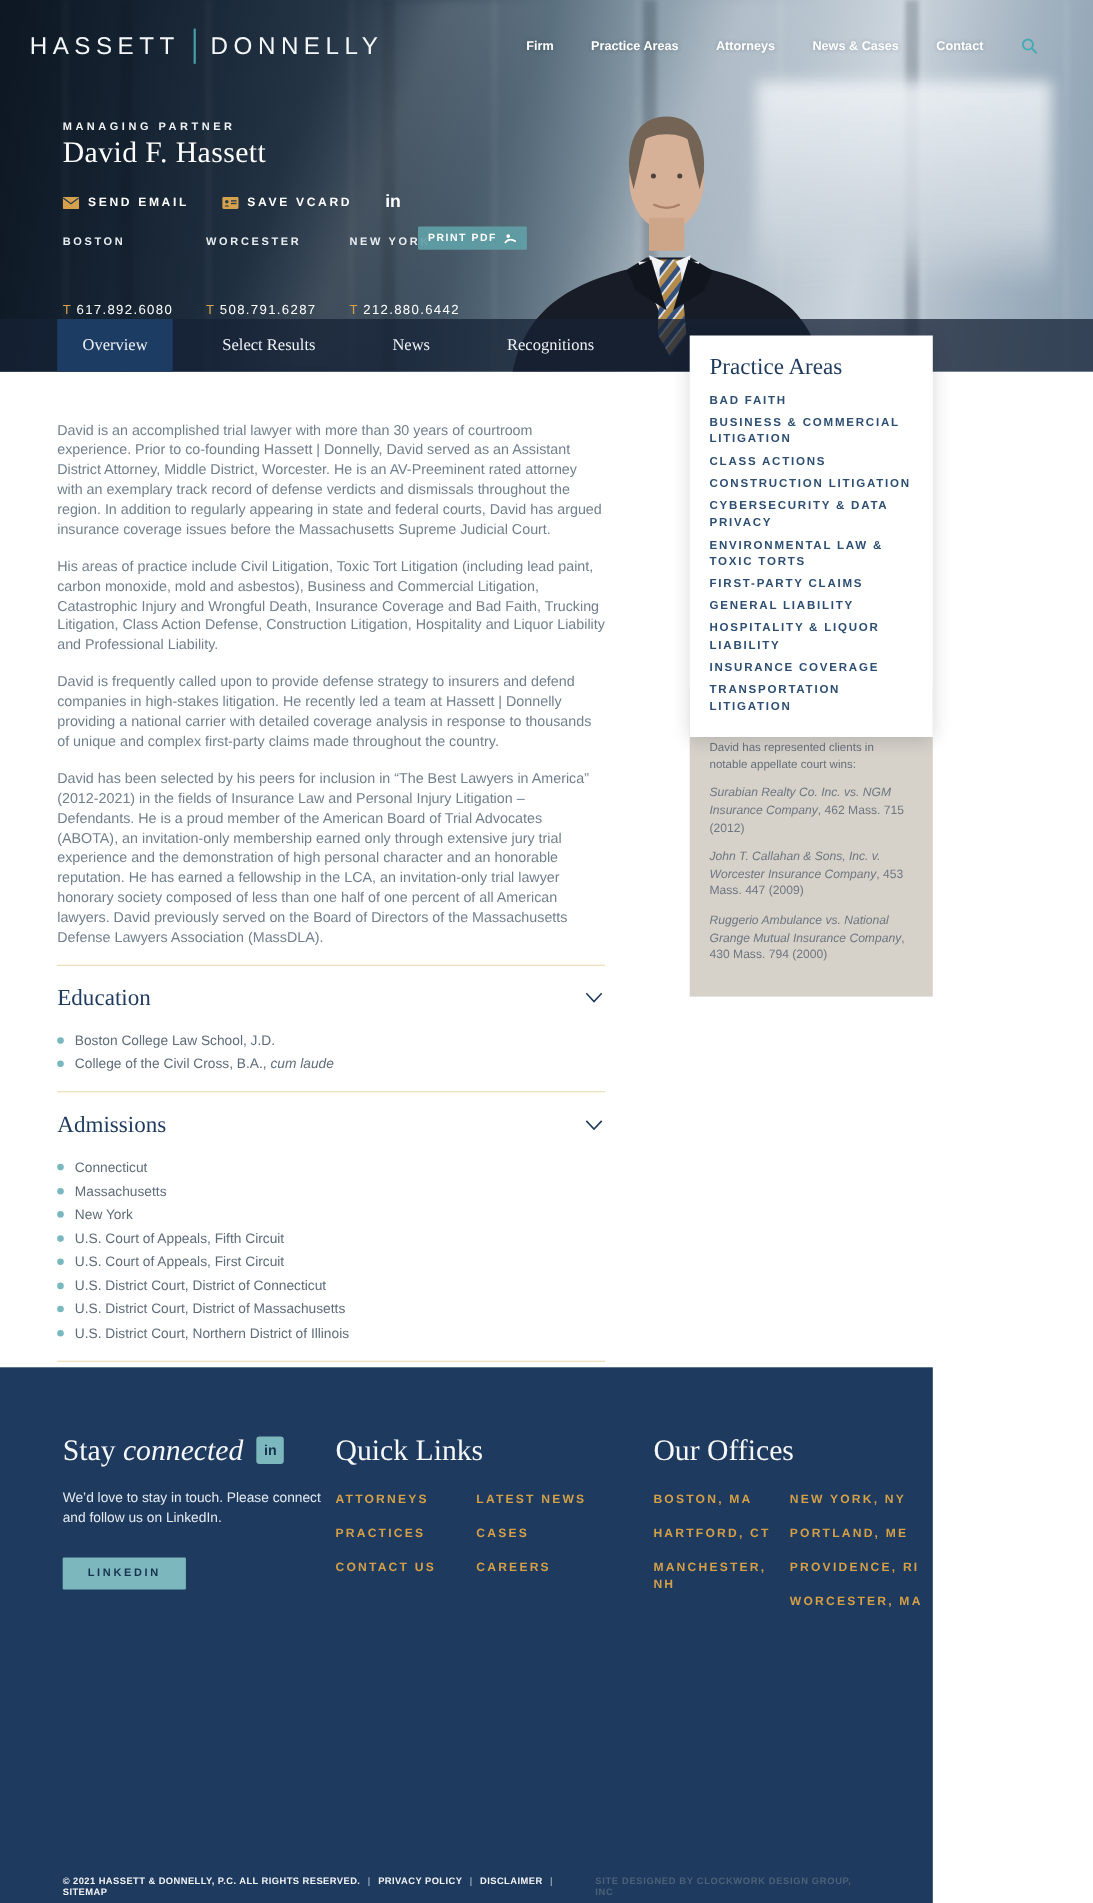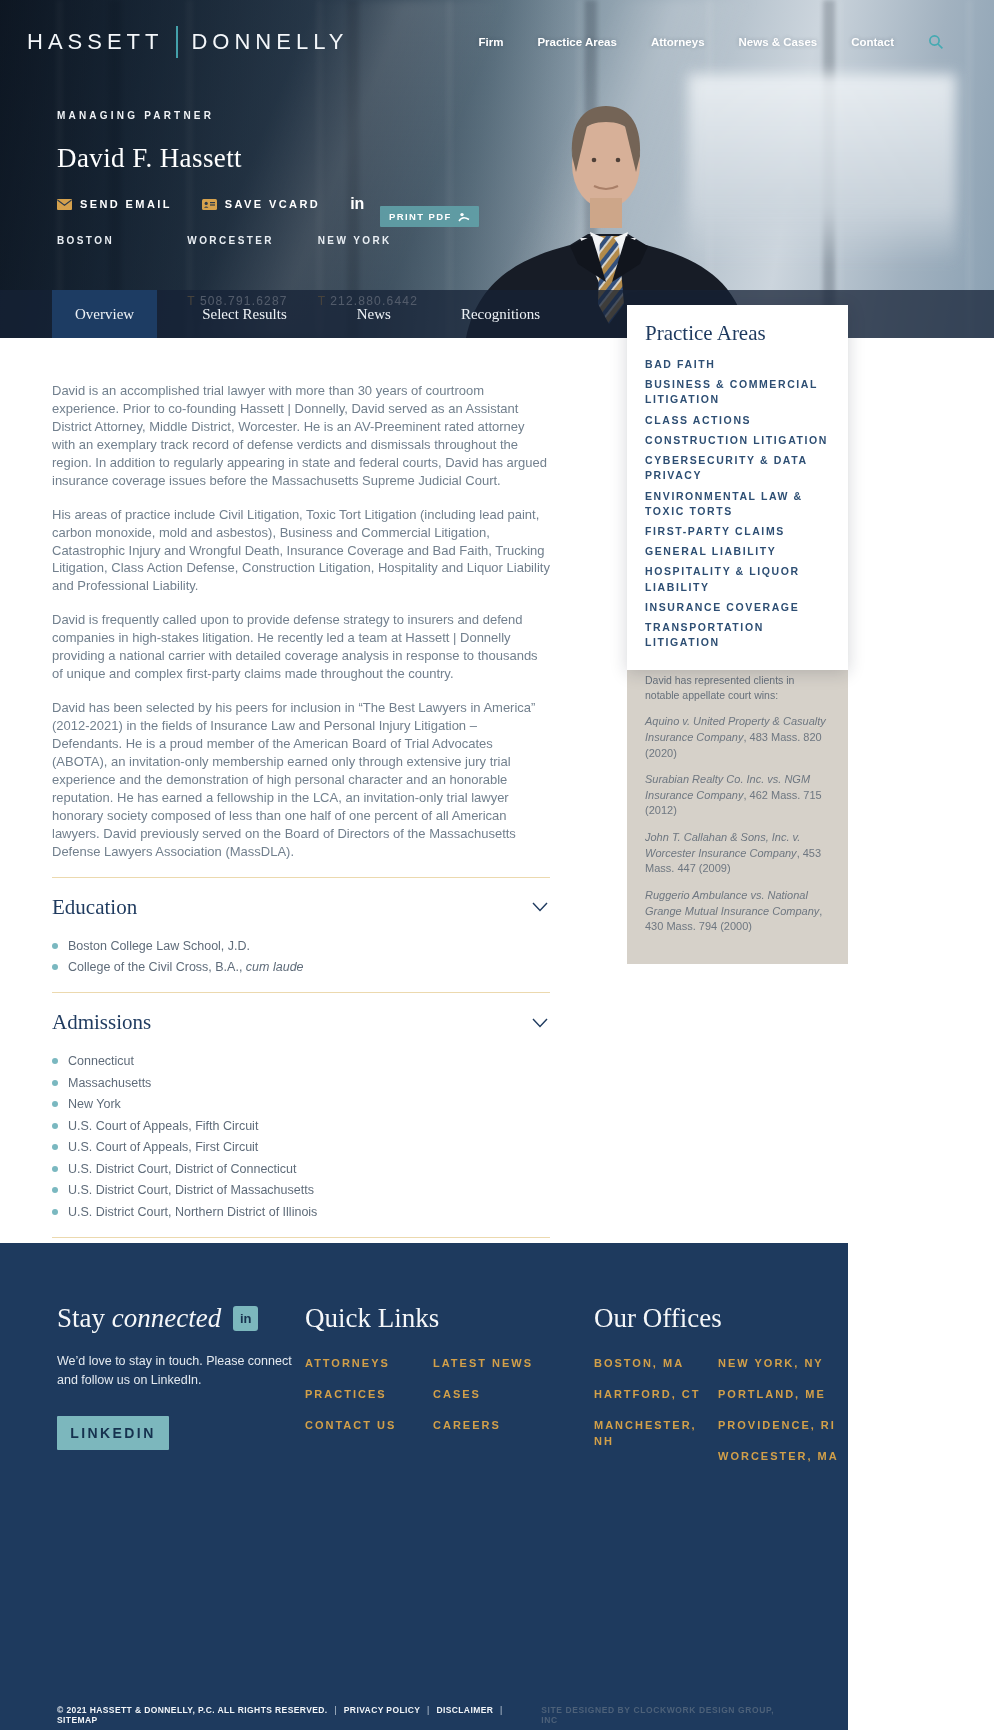--- a/index.html
+++ b/index.html
@@ -29,21 +29,21 @@
   .topnav { position:absolute; top:0; left:0; width:100%; height:84px; display:flex; align-items:center; z-index:3; padding:0 50px 0 27px; }
   .logo { display:flex; align-items:center; cursor:pointer; }
   .logo-txt { color:#f4f7fa; font-size:22px; letter-spacing:5px; font-weight:400; }
   .logo-bar { width:2px; height:32px; background:#44a1ab; margin:0 13px; }
   .navlinks { margin-left:auto; display:flex; align-items:center; gap:34px; }
   .navlink { color:#ffffff; font-size:11.5px; font-weight:700; text-decoration:none; cursor:pointer; text-shadow:0 0 4px rgba(20,35,55,.25); }
   .search-btn { cursor:pointer; display:flex; align-items:center; }
 
   
   .hero-content { position:absolute; left:57px; top:110px; z-index:3; }
-  .eyebrow { color:#f0f3f6; font-size:10px; font-weight:700; letter-spacing:3.2px; margin-bottom:22px; }
+  .eyebrow { color:#f0f3f6; font-size:10px; font-weight:700; letter-spacing:3.2px; margin-bottom:2px; }
   .attorney-name { color:#ffffff; font-family:"Liberation Serif","DejaVu Serif",serif; font-weight:400; font-size:27px; letter-spacing:.4px; }
   .actions { display:flex; align-items:center; gap:30px; margin-top:21px; }
   .action { display:flex; align-items:center; gap:8px; color:#ffffff; font-size:11px; font-weight:700; letter-spacing:2.4px; cursor:pointer; }
   .li-glyph { color:#ffffff; font-weight:800; font-size:16px; letter-spacing:0; cursor:pointer; }
   .offices { display:flex; gap:30px; margin-top:22px; }
   .office-city { color:#e9eef3; font-size:10px; font-weight:700; letter-spacing:2.4px; margin-bottom:5px; }
   .office-phone { color:#ffffff; font-size:12px; letter-spacing:1.2px; cursor:pointer;margin-top:48px; }
   .office-phone .t { color:#d5a14d; margin-right:4px; }
 
   .print-pdf { position:absolute; left:380px; top:206px; z-index:3; display:flex; align-items:center; gap:6px;
@@ -85,21 +85,21 @@
   
   .footer { position:absolute; left:0; top:1243px; width:848px; height:487px; background:#1e3a5e; }
   .f-serif { color:#f5f7f9; font-family:"Liberation Serif","DejaVu Serif",serif; font-weight:400; font-size:27px; }
   .stay-wrap { position:absolute; left:57px; top:60px; }
   .stay-head { display:flex; align-items:center; gap:12px; }
   .stay-it { font-style:italic; }
   .li-badge { width:25px; height:25px; background:#7cb7bd; border-radius:3px; display:flex; align-items:center; justify-content:center;
     color:#16324f; font-weight:800; font-size:13px; cursor:pointer; }
   .stay-text { color:#e4eaf0; font-size:12.5px; line-height:1.5; margin-top:18px; width:238px; }
   .li-button { display:block; width:112px; margin-top:26px; background:#7cb7bd; color:#16324f; text-align:center;
-    font-size:14px; font-weight:700; letter-spacing:2.4px; padding:9px 0; cursor:pointer; border-radius:1px; }
+    font-size:10px; font-weight:700; letter-spacing:2.4px; padding:9px 0; cursor:pointer; border-radius:1px; }
   .ql-wrap { position:absolute; left:305px; top:60px; }
   .of-wrap { position:absolute; left:594px; top:60px; }
   .f-cols { display:flex; margin-top:22px; }
   .f-col { display:flex; flex-direction:column; }
   .ql-wrap .f-col1 { width:128px; }
   .of-wrap .f-col1 { width:124px; }
   .f-link { color:#d3a049; font-size:11px; font-weight:700; letter-spacing:2px; text-decoration:none; cursor:pointer;
     line-height:1.45; min-height:31px; display:block; }
   .legal { position:absolute; left:57px; right:59px; top:462px; display:flex; justify-content:space-between; align-items:center; }
   .legal-left { color:#f2f5f8; font-size:8.5px; letter-spacing:.4px; font-weight:700; }
@@ -309,21 +309,20 @@
     <a class="pa-link">FIRST-PARTY CLAIMS</a>
     <a class="pa-link">GENERAL LIABILITY</a>
     <a class="pa-link">HOSPITALITY &amp; LIQUOR LIABILITY</a>
     <a class="pa-link">INSURANCE COVERAGE</a>
     <a class="pa-link">TRANSPORTATION LITIGATION</a>
   </aside>
 
   <aside class="notable-card">
     <h3 class="notable-title">Notable</h3>
     <p class="notable-intro">David has represented clients in notable appellate court wins:</p>
-    <p class="case"><span class="name">Aquino v. United Property &amp; Casualty Insurance Company</span><span>, 483 Mass. 820 (2020)</span></p>
     <p class="case"><span class="name">Surabian Realty Co. Inc. vs. NGM Insurance Company</span><span>, 462 Mass. 715 (2012)</span></p>
     <p class="case"><span class="name">John T. Callahan &amp; Sons, Inc. v. Worcester Insurance Company</span><span>, 453 Mass. 447 (2009)</span></p>
     <p class="case"><span class="name">Ruggerio Ambulance vs. National Grange Mutual Insurance Company</span><span>, 430 Mass. 794 (2000)</span></p>
   </aside>
 
   <footer class="footer">
 
     <div class="stay-wrap">
       <div class="stay-head">
         <span class="f-serif"><span>Stay</span> <span class="stay-it">connected</span></span>

